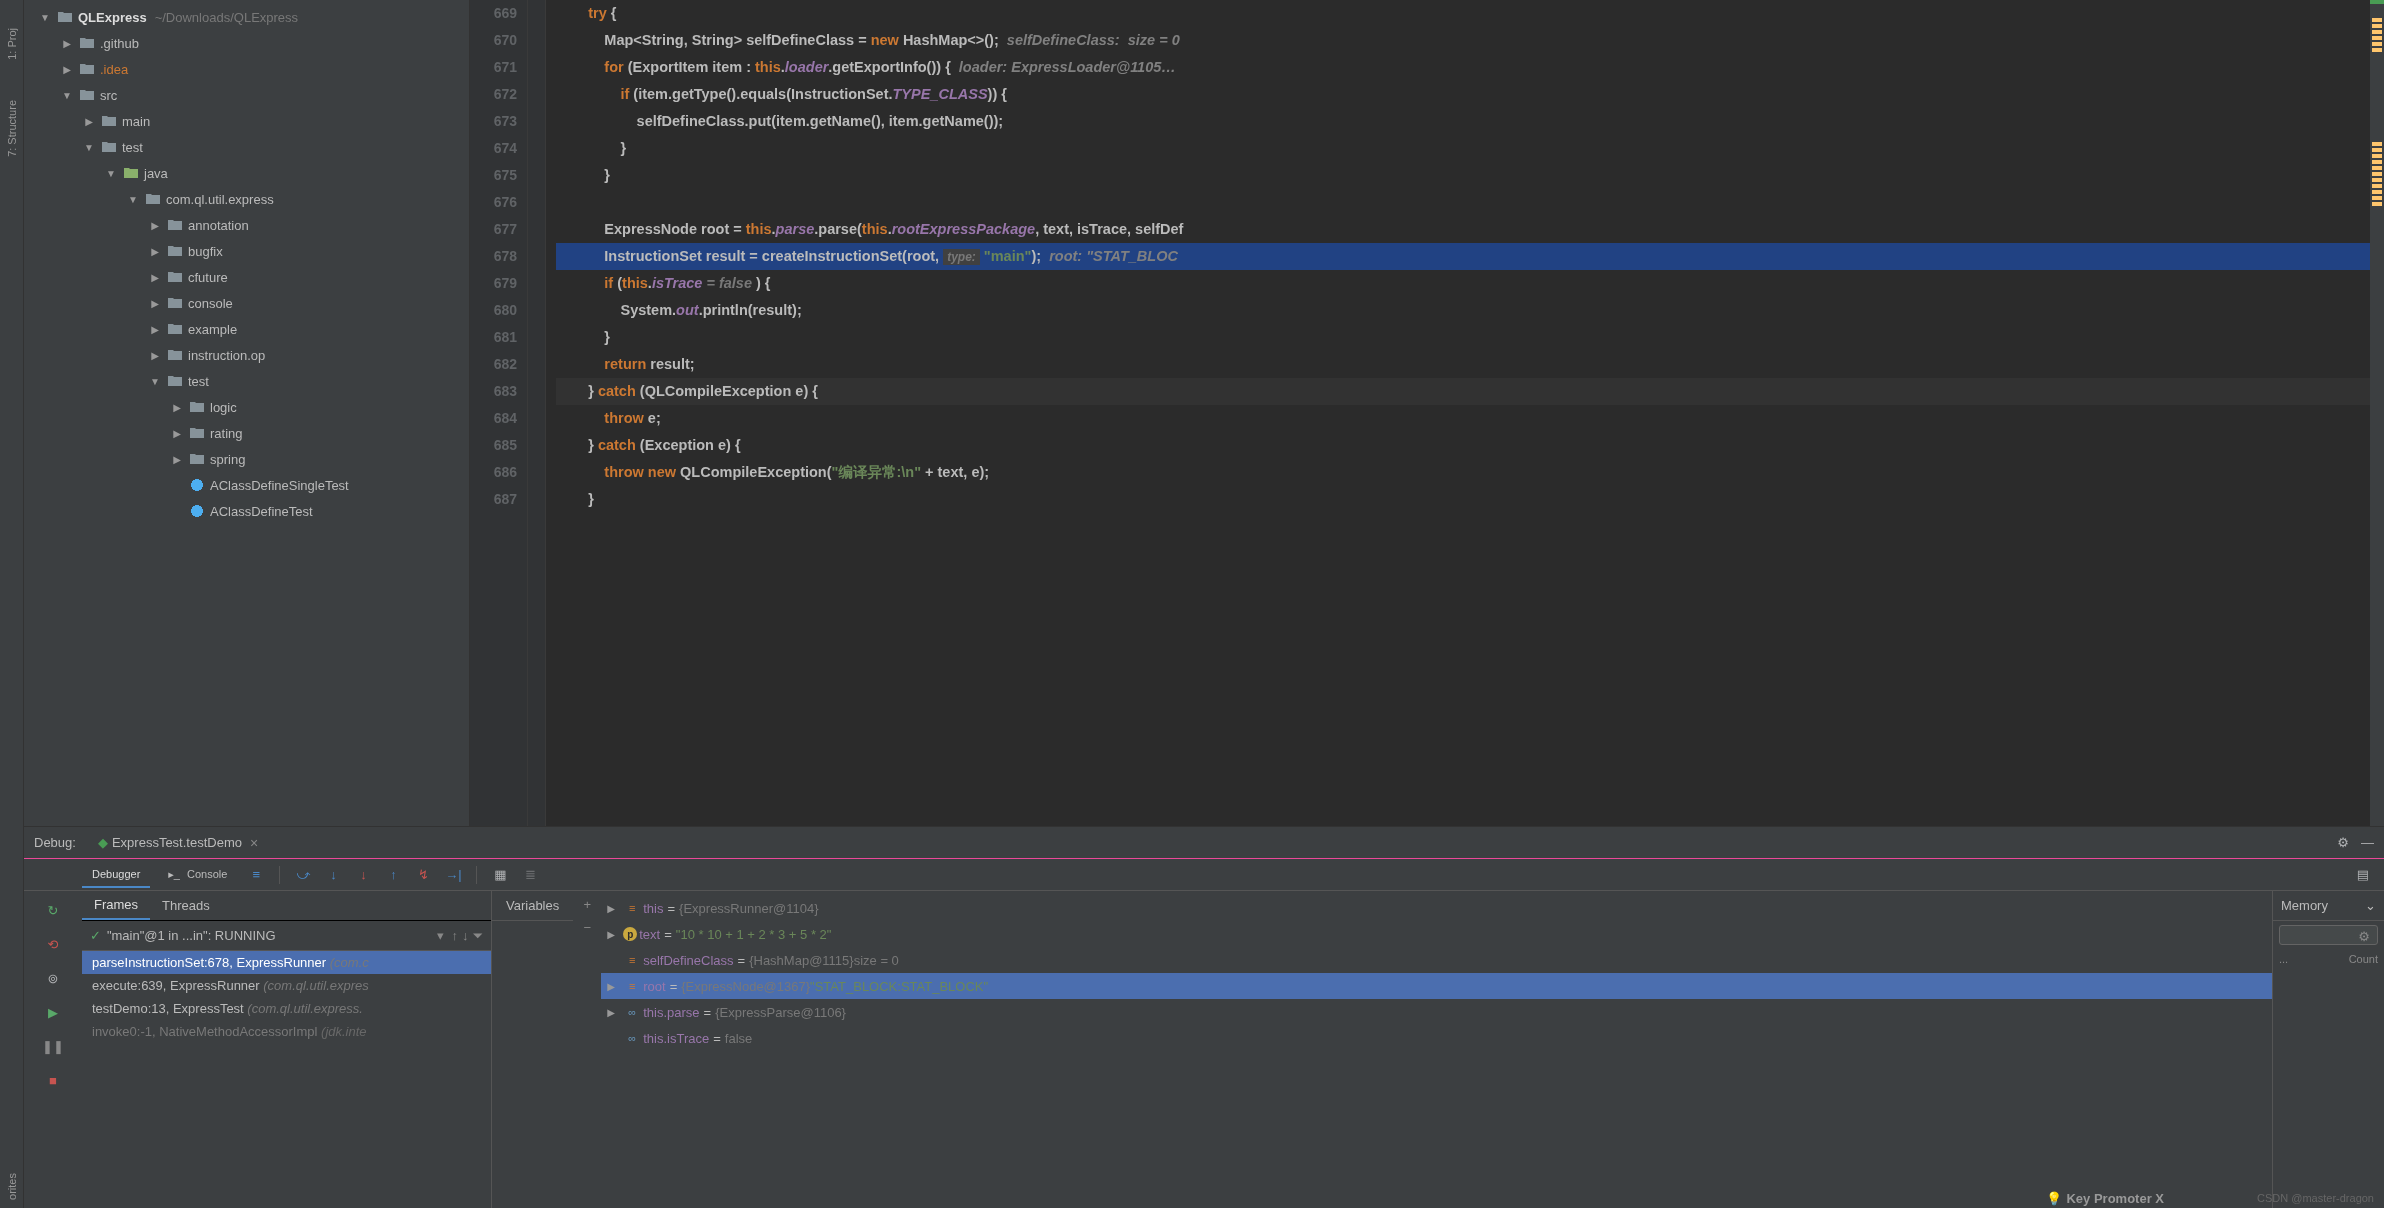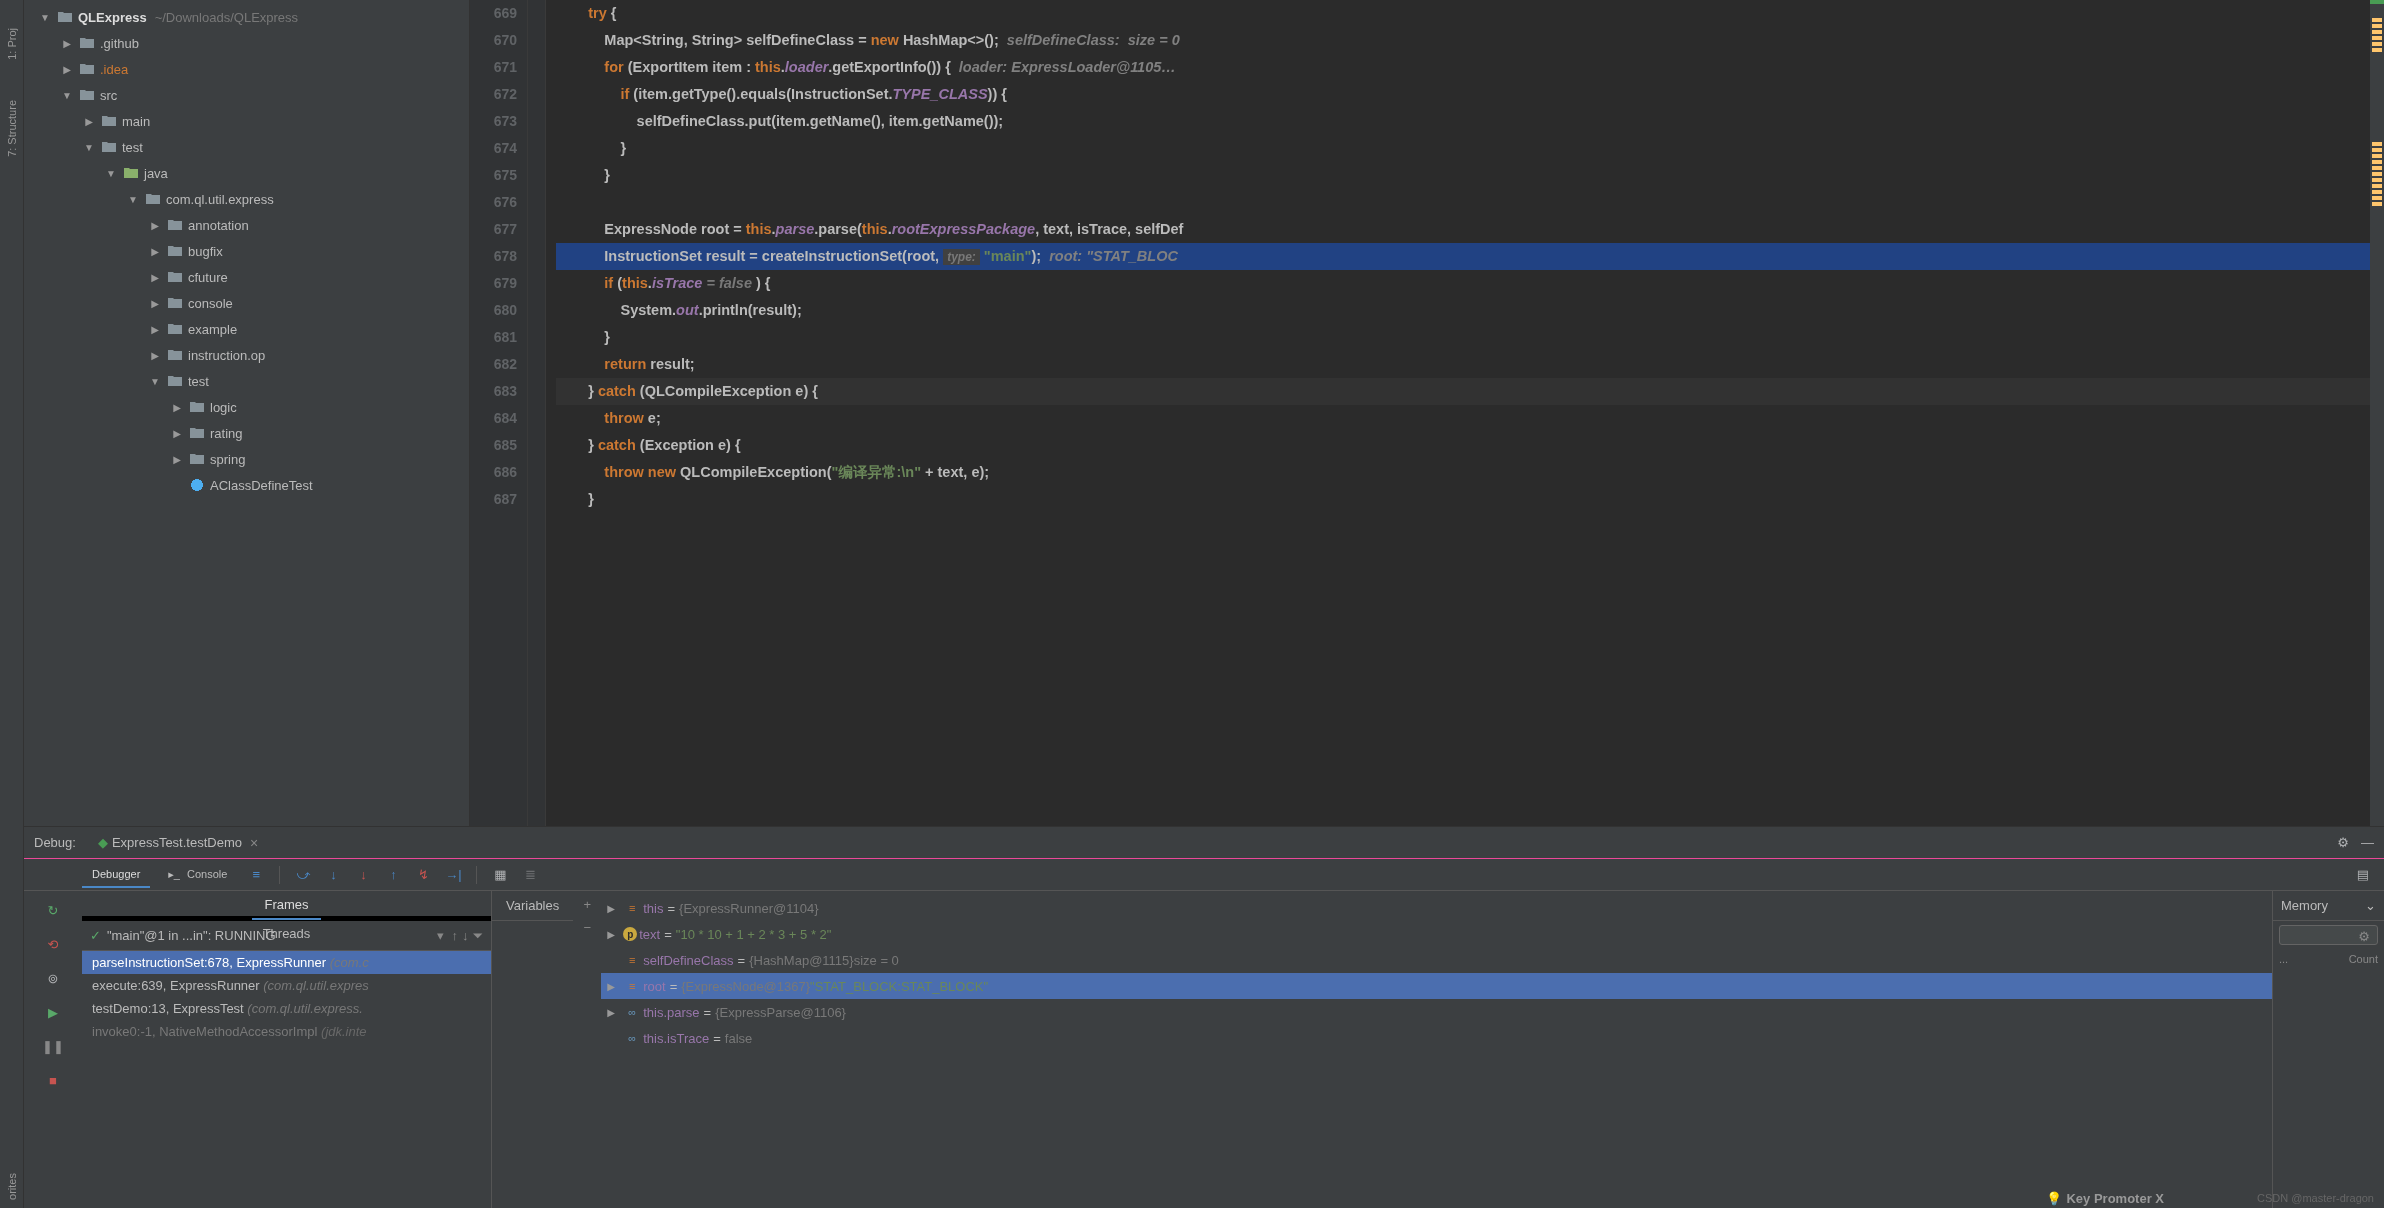--- a/index.html
+++ b/index.html
@@ -55,21 +55,21 @@
 .dbg-tab { padding: 6px 10px; cursor: pointer; font-size: 11px; }
 .dbg-tab.active { border-bottom: 2px solid #4a88c7; color: #ddd; }
 .dbg-btn { width: 22px; height: 22px; display: inline-flex; align-items: center; justify-content: center; cursor: pointer; color: #afb1b3; }
 .dbg-sep { width: 1px; height: 18px; background: #555; margin: 0 4px; }
 
 .debug-body { flex: 1; display: flex; }
 .debug-left-strip { width: 58px; display: flex; flex-direction: column; align-items: center; padding-top: 8px; gap: 12px; }
 .dl-icon { width: 22px; height: 22px; display: flex; align-items: center; justify-content: center; cursor: pointer; }
 
 .frames-panel { width: 410px; border-right: 1px solid #555; display: flex; flex-direction: column; }
-.frames-header { height: 30px; display: flex; align-items: center; border-bottom: 5px solid #000000; flex-direction: column; }
+.frames-header { height: 30px; display: flex; align-items: center; border-bottom: 1px solid #000000; }
 .frames-tab { padding: 6px 12px; font-size: 13px; }
 .frames-tab.active { color: #ddd; border-bottom: 2px solid #4a88c7; }
 .thread-selector { height: 30px; display: flex; align-items: center; padding: 0 8px; border-bottom: 1px solid #555; }
 .thread-check { color: #59a869; margin-right: 6px; }
 .thread-label { flex: 1; font-size: 13px; }
 .thread-arrows { display: flex; gap: 4px; margin-left: 8px; }
 .frame-list { flex: 1; overflow-y: auto; }
 .frame-item { padding: 4px 10px; font-size: 13px; cursor: pointer; white-space: nowrap; overflow: hidden; }
 .frame-item.selected { background: #4b6eaf; color: #fff; }
 .frame-loc { color: #787878; font-style: italic; }
@@ -274,20 +274,27 @@
     <span class="tree-label ">rating</span>
             </div>
             <div class="tree-item" style="padding-left: 146px;">
               <span class="tree-arrow">▶</span>
     <span class="tree-icon">
                 <svg width="16" height="16" viewBox="0 0 16 16">
                   <path fill="#87939a" d="M1 3h5l1 1h8v9H1z"></path>
                 </svg>
               </span>
     <span class="tree-label ">spring</span>
+            </div>
+            <div class="tree-item" style="padding-left: 146px;">
+              <span class="tree-arrow"></span>
+    <span class="tree-icon">
+                <span class="test-file"></span>
+              </span>
+    <span class="tree-label ">AClassDefineSingleTest</span>
             </div>
             <div class="tree-item" style="padding-left: 146px;">
               <span class="tree-arrow"></span>
     <span class="tree-icon">
                 <span class="test-file"></span>
               </span>
     <span class="tree-label ">AClassDefineTest</span>
             </div>
           </div>
       </div>

